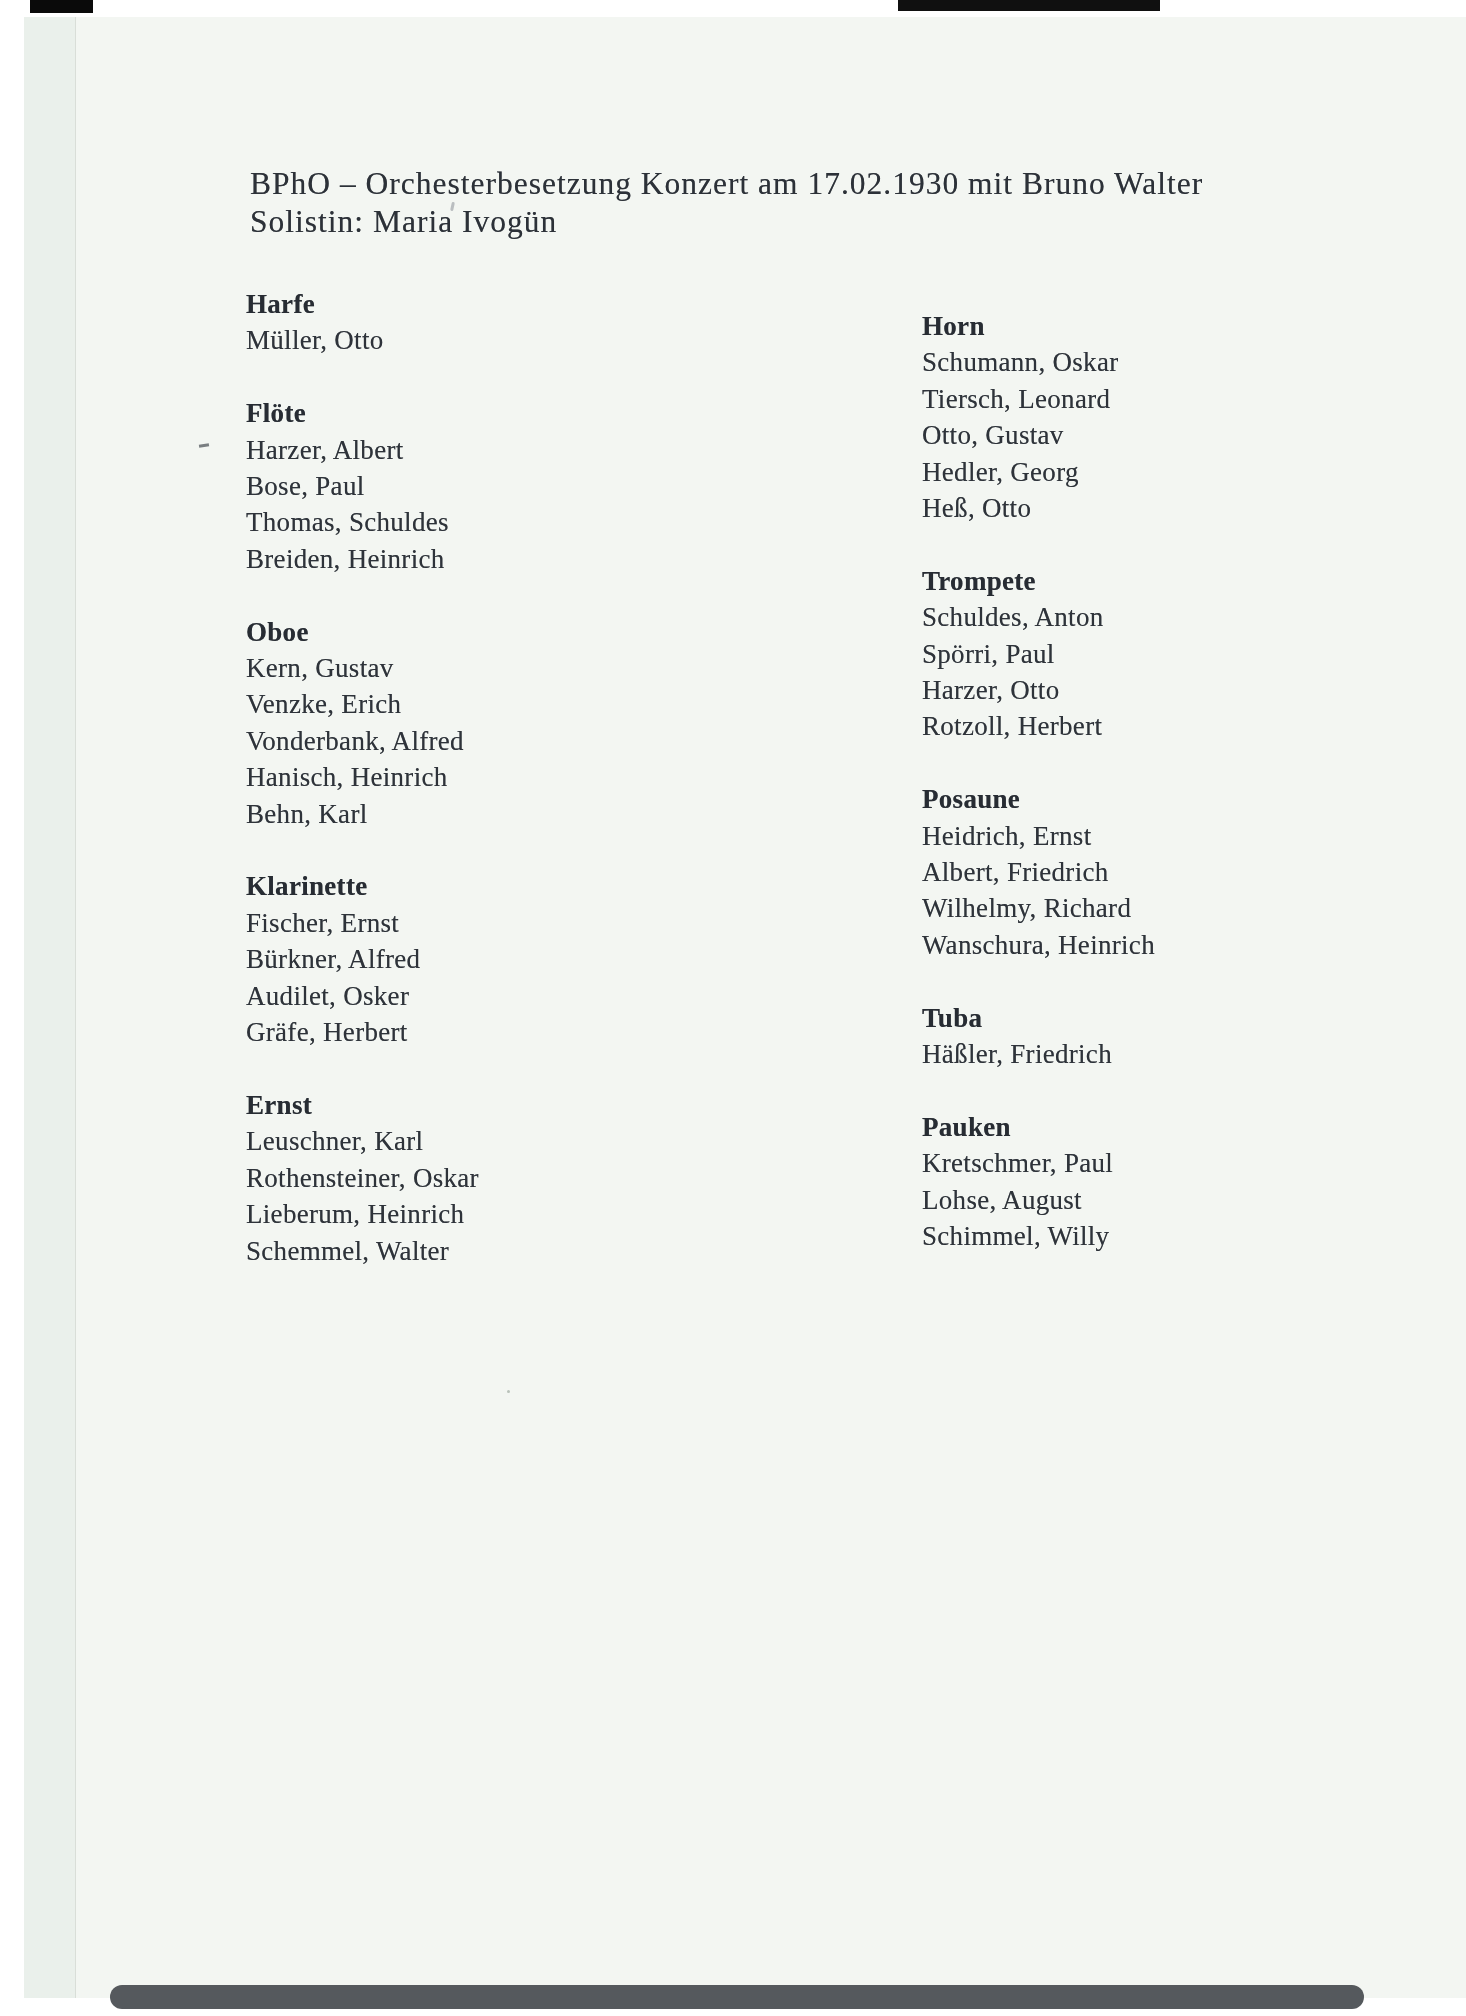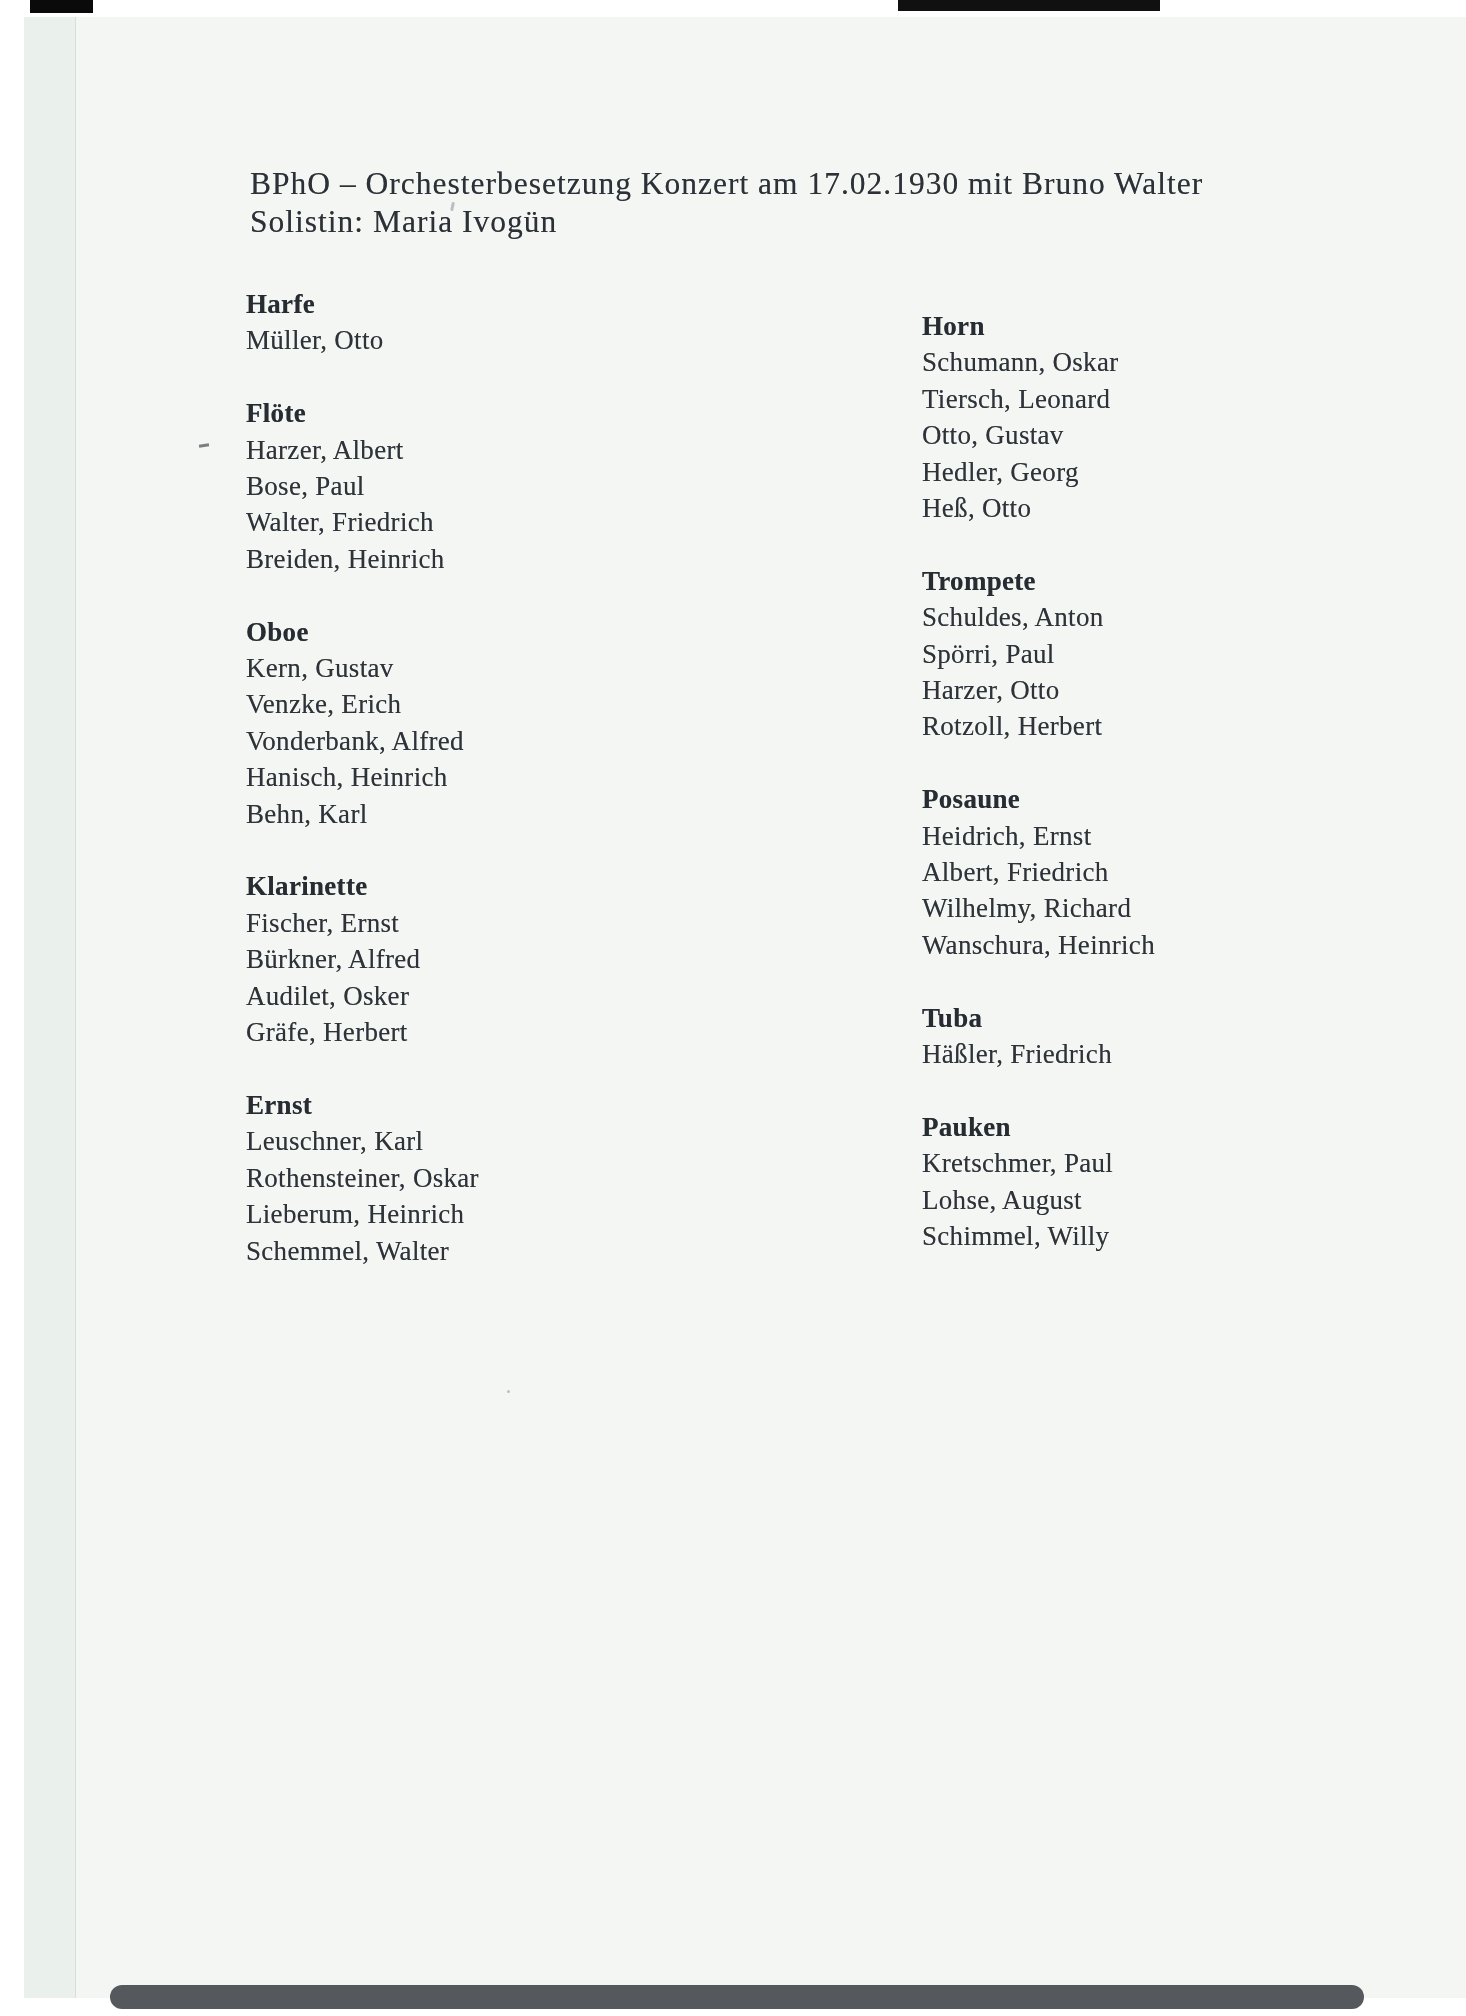--- a/index.html
+++ b/index.html
@@ -78,21 +78,21 @@
 
   <div class="col col-left">
       <div class="section">
         <div class="sec-title">Harfe</div>
         <div class="name-row">Müller, Otto</div>
       </div>
       <div class="section">
         <div class="sec-title">Flöte</div>
         <div class="name-row">Harzer, Albert</div>
         <div class="name-row">Bose, Paul</div>
-        <div class="name-row">Walter, Friedrich</div>
+        <div class="name-row">Thomas, Schuldes</div>
         <div class="name-row">Breiden, Heinrich</div>
       </div>
       <div class="section">
         <div class="sec-title">Oboe</div>
         <div class="name-row">Kern, Gustav</div>
         <div class="name-row">Venzke, Erich</div>
         <div class="name-row">Vonderbank, Alfred</div>
         <div class="name-row">Hanisch, Heinrich</div>
         <div class="name-row">Behn, Karl</div>
       </div>

